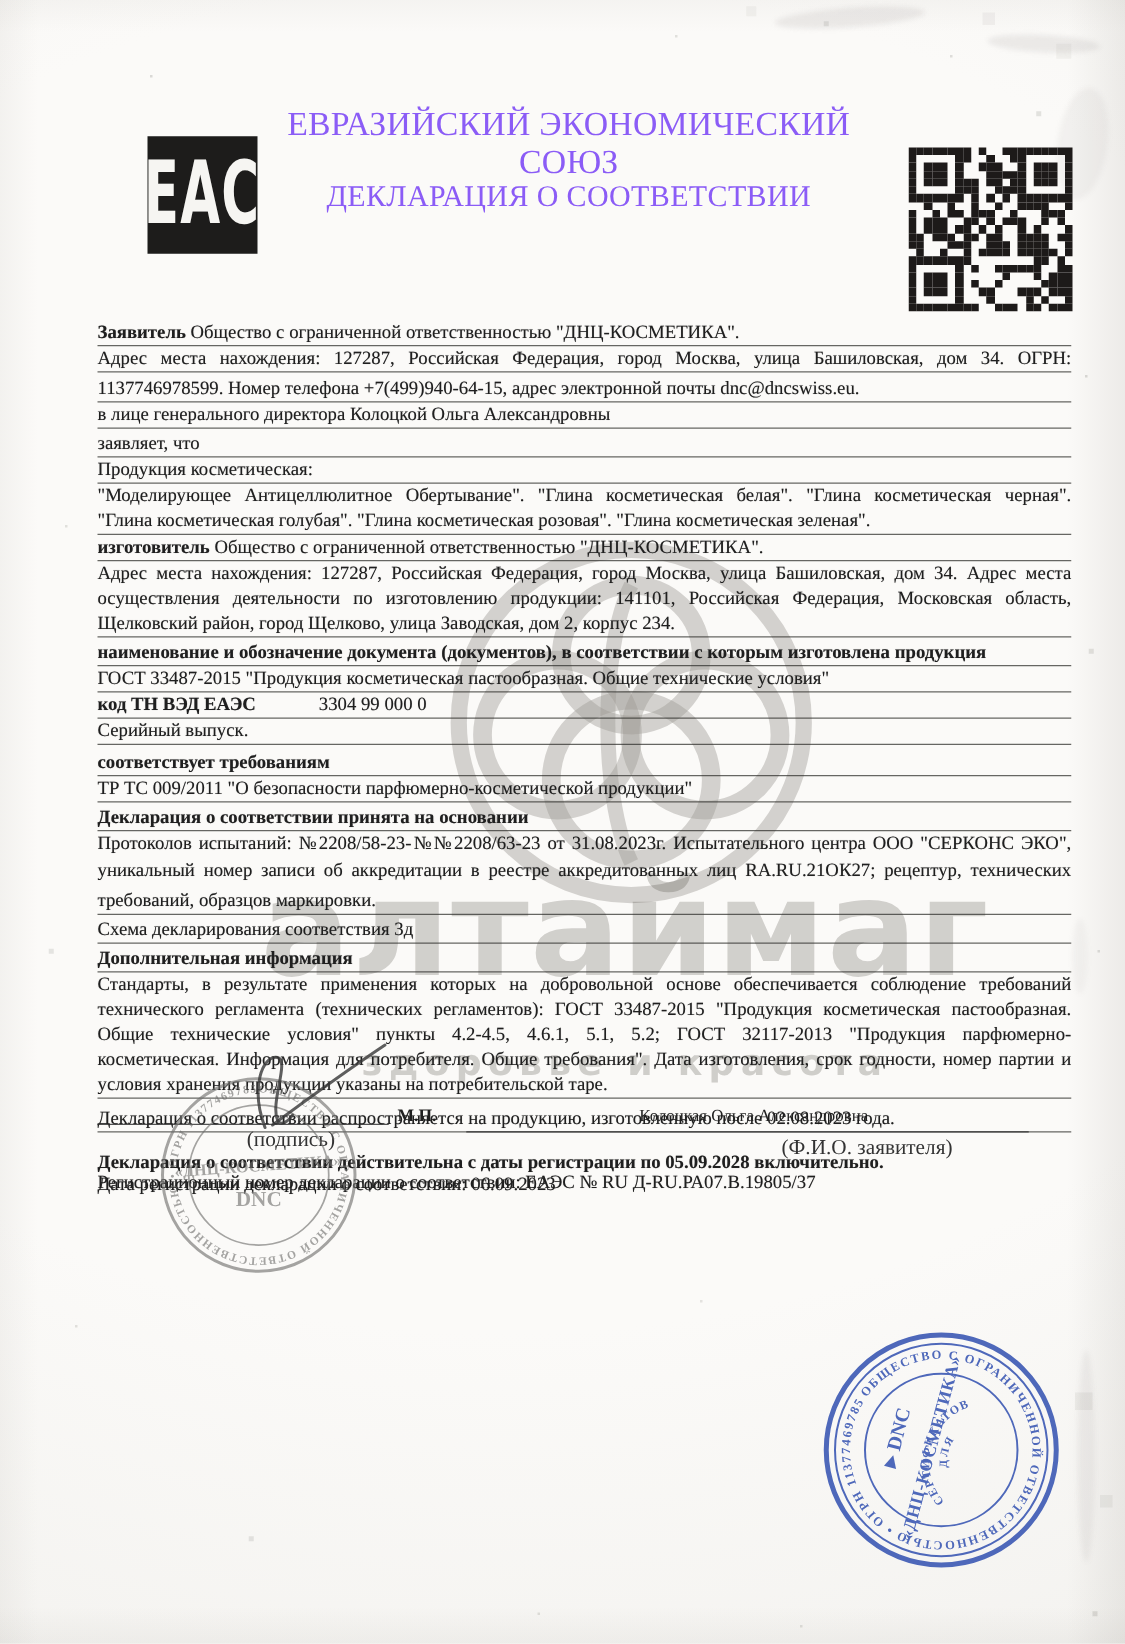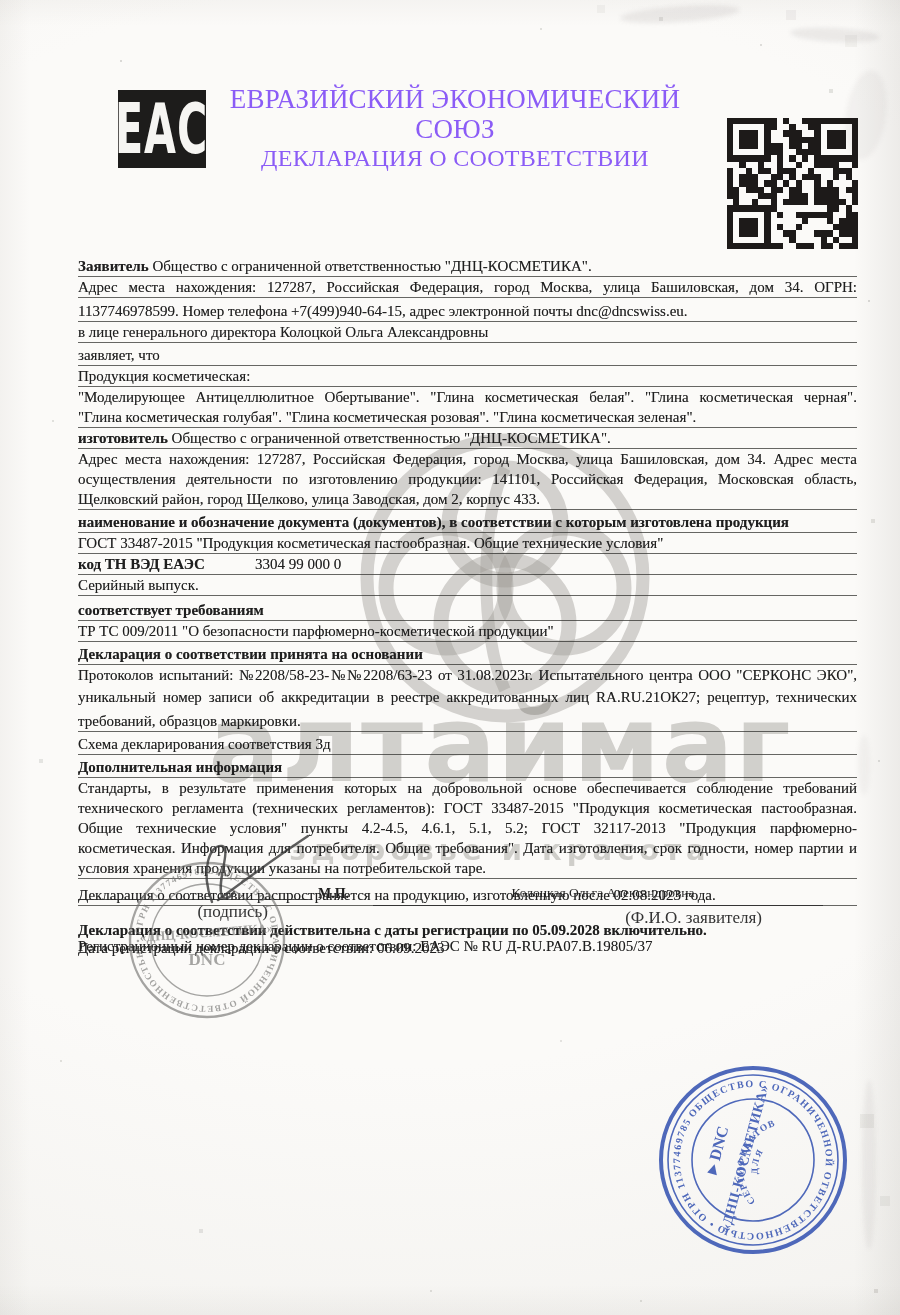--- a/index.html
+++ b/index.html
@@ -27,21 +27,21 @@
       872px 520px 0 1px rgba(130,128,120,.2), 52px 420px 0 rgba(120,118,112,.2),
       40px 760px 0 1px rgba(130,128,120,.18), 60px 1060px 0 rgba(120,118,112,.2),
       200px 1230px 0 1px rgba(130,128,120,.18), 430px 1290px 0 rgba(120,118,112,.2),
       560px 1040px 0 rgba(120,118,112,.18), 875px 1290px 0 1px rgba(130,128,120,.22),
       640px 1300px 0 rgba(120,118,112,.2), 140px 630px 0 rgba(120,118,112,.16),
       878px 760px 0 rgba(120,118,112,.22), 866px 1120px 0 6px rgba(130,128,122,.10),
       884px 1200px 0 4px rgba(130,128,122,.10), 600px 8px 0 3px rgba(140,138,130,.08),
       790px 14px 0 4px rgba(140,138,130,.09), 850px 40px 0 5px rgba(140,138,130,.08);}
 
   
-  #eac-logo{left:118px;top:90px;width:88px;height:78px;background:#1d1c1b;
+  #eac-logo{left:118px;top:109px;width:88px;height:94px;background:#1d1c1b;
     display:flex;align-items:center;justify-content:center;}
   #eac-logo span{color:#f6f5f2;font-family:"DejaVu Sans",sans-serif;font-weight:bold;
     font-size:43px;letter-spacing:1px;transform:scaleY(1.62) scaleX(.96);}
 
   
   #header{left:212px;top:84px;width:486px;text-align:center;font-weight:normal;color:#8b5cf6;}
   #header .h1{font-size:27px;line-height:30px;letter-spacing:.2px;}
   #header .h2{font-size:24px;line-height:28px;letter-spacing:.3px;}
 
   
@@ -563,21 +563,21 @@
     <div class="row u j"><span>Адрес места нахождения: 127287, Российская Федерация, город Москва, улица Башиловская, дом 34.  ОГРН:</span></div>
     <div class="row u" style="margin-top: 3px;"><span>1137746978599. Номер телефона +7(499)940-64-15, адрес электронной почты dnc@dncswiss.eu.</span></div>
     <div class="row u"><span>в лице генерального директора Колоцкой Ольга Александровны</span></div>
     <div class="row u" style="margin-top: 2px;"><span style="font-weight: normal;">заявляет, что</span></div>
     <div class="row u"><span>Продукция косметическая:</span></div>
     <div class="row j"><span>"Моделирующее Антицеллюлитное Обертывание". "Глина косметическая белая". "Глина косметическая черная".</span></div>
     <div class="row u"><span>"Глина косметическая голубая". "Глина косметическая розовая". "Глина косметическая зеленая".</span></div>
     <div class="row u"><b>изготовитель</b><span> Общество с ограниченной ответственностью "ДНЦ-КОСМЕТИКА".</span></div>
     <div class="row j"><span>Адрес места нахождения: 127287, Российская Федерация, город Москва, улица Башиловская, дом 34. Адрес места</span></div>
     <div class="row j"><span>осуществления деятельности по изготовлению продукции: 141101, Российская Федерация, Московская область,</span></div>
-    <div class="row u"><span>Щелковский район, город Щелково, улица Заводская, дом 2, корпус 433.</span></div>
+    <div class="row u"><span>Щелковский район, город Щелково, улица Заводская, дом 2, корпус 234.</span></div>
     <div class="row u" style="margin-top: 2px;"><span style="font-weight: bold;">наименование и обозначение документа (документов), в соответствии с которым изготовлена продукция</span></div>
     <div class="row u"><span>ГОСТ 33487-2015 "Продукция косметическая пастообразная. Общие технические условия"</span></div>
     <div class="row u"><span class="tn-label">код ТН ВЭД ЕАЭС</span><span>3304 99 000 0</span></div>
     <div class="row u"><span>Серийный выпуск.</span></div>
     <div class="row u" style="margin-top: 4px;"><span style="font-weight: bold;">соответствует требованиям</span></div>
     <div class="row u"><span>ТР ТС 009/2011 "О безопасности парфюмерно-косметической продукции"</span></div>
     <div class="row u" style="margin-top: 2px;"><span style="font-weight: bold;">Декларация о соответствии принята на основании</span></div>
     <div class="row j"><span>Протоколов испытаний: №2208/58-23-№№2208/63-23 от 31.08.2023г. Испытательного центра ООО "СЕРКОНС ЭКО",</span></div>
     <div class="row j" style="margin-top: 2px;"><span>уникальный номер записи об аккредитации в реестре аккредитованных лиц RA.RU.21ОК27; рецептур, технических</span></div>
     <div class="row u" style="margin-top: 4px;"><span>требований, образцов маркировки.</span></div>

